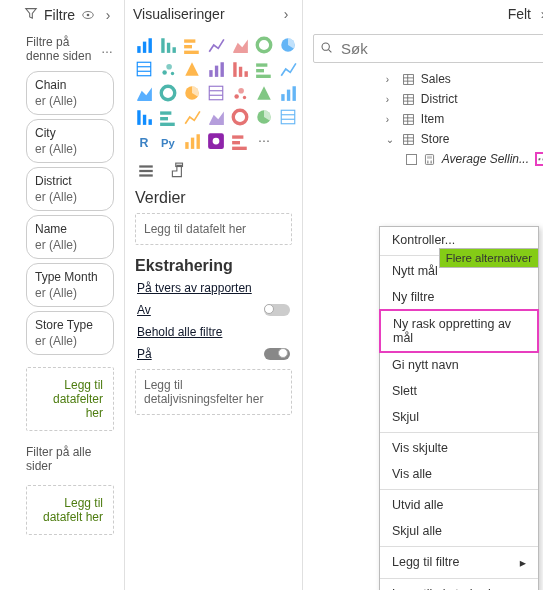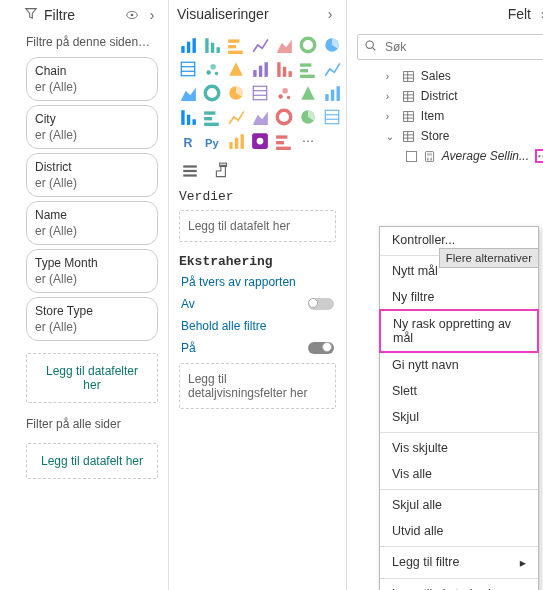--- a/index.html
+++ b/index.html
@@ -11,49 +11,49 @@
   .viz { width: 178px; }
   .fields { flex: 1; }
   .pane-header { display: flex; align-items: center; padding: 6px 8px; font-size: 14px; font-weight: 400; color: #333; }
   .pane-header .title { flex: 1; }
   .hdr-icon { width: 16px; display: inline-flex; justify-content: center; color: #666; margin-left: 4px; }
   .filter-icon { margin-right: 6px; color: #666; }
   .section-label { padding: 6px 10px 4px; color: #555; font-size: 12px; display: flex; justify-content: flex-start; align-items: center; }
   .filter-card { border: 1px solid #ccc; border-radius: 12px; margin: 4px 10px; padding: 6px 8px; font-size: 12px; }
   .filter-card .fname { color: #333; }
   .filter-card .fval { color: #666; margin-top: 2px; }
-  .add-box { border: 1px dashed #ccc; border-radius: 2px; margin: 8px 10px; padding: 10px; text-align: center; color: #0f766e; font-size: 12px; }
+  .add-box { border: 1px dashed #ccc; border-radius: 2px; margin: 8px 10px; padding: 10px; text-align: right; color: #4d7c0f; font-size: 12px; }
   .viz-grid { display: grid; grid-template-columns: repeat(7, 22px); grid-auto-rows: 22px; gap: 2px; padding: 6px 8px; }
   .viz-cell { width: 22px; height: 22px; display: flex; align-items: center; justify-content: center; border-radius: 2px; }
   .viz-cell svg { width: 18px; height: 18px; }
   .sub-icons { display: flex; gap: 14px; padding: 4px 12px 2px; }
   .sub-icons svg { width: 18px; height: 18px; color: #666; }
-  .section-title { padding: 4px 10px 2px; color: #333; font-size: 13px; font-family: Liberation Mono, monospace; }
+  .section-title { padding: 4px 10px 2px; color: #333; font-size: 16px; }
   .drop-box { border: 1px dashed #ccc; border-radius: 2px; margin: 4px 10px 8px; padding: 8px; color: #666; font-size: 12px; }
-  .row-between { display: flex; justify-content: space-between; align-items: center; padding: 4px 12px; color: #0369a1; }
+  .row-between { display: flex; justify-content: space-between; align-items: center; padding: 4px 12px; color: #0f172a; text-decoration: underline; }
   .toggle { width: 26px; height: 12px; border-radius: 6px; background: #ccc; position: relative; }
   .toggle.on { background: #888; }
   .toggle .knob { position: absolute; width: 10px; height: 10px; border-radius: 50%; background: #fff; border: 1px solid #aaa; top: 0; }
   .toggle .knob { left: 0; }
   .toggle.on .knob { left: 14px; }
   .search-wrap { padding: 6px 10px; }
   .search { display: flex; align-items: center; border: 1px solid #ccc; border-radius: 2px; padding: 4px 6px; }
-  .search input { border: none; outline: none; font-size: 12px; flex: 1; }
+  .search input { border: none; outline: none; font-size: 15px; flex: 1; }
   .tree { padding: 0 4px; }
   .tree-row { display: flex; align-items: center; padding: 3px 4px; gap: 6px; color: #333; }
   .tree-row.child { padding-left: 24px; font-style: italic; }
   .tree-row .chev { width: 10px; color: #666; font-size: 10px; }
   .tbl-icon { color: #666; display: inline-flex; }
   .checkbox { width: 11px; height: 11px; border: 1px solid #888; background: #fff; }
   .ellipsis-btn { width: 16px; height: 14px; display: inline-flex; align-items: center; justify-content: center; color: #666; border: 2px solid #e83ebf; margin-left: auto; font-weight: bold; letter-spacing: 1px; line-height: 4px; }
   .context-menu { position: absolute; right: 4px; top: 226px; width: 160px; background: #fff; border: 1px solid #bbb; box-shadow: 2px 2px 6px rgba(0,0,0,0.2); font-size: 12.5px; color: #333; z-index: 10; }
   .context-menu .mi { padding: 6px 12px; display: flex; align-items: flex-start; justify-content: space-between; }
   .context-menu .mi.sel { border: 2px solid #e83ebf; margin: -1px; }
   .context-menu .sep { height: 1px; background: #ddd; margin: 2px 0; }
-  .tooltip { position: absolute; right: 4px; top: 248px; background: #e5e5e5; border: 1px solid #bbb; padding: 3px 6px; font-size: 11.5px; color: #333; z-index: 11; }
+  .tooltip { position: absolute; right: 4px; top: 248px; background: #84cc16; border: 1px solid #bbb; padding: 3px 6px; font-size: 11.5px; color: #333; z-index: 11; }
   .more-dots { letter-spacing: 1px; color: #666; }
 </style>
 </head>
 <body>
 
 <div class="app">
 
   <div class="pane filters">
     <div class="pane-header">
       <span class="filter-icon">
@@ -486,24 +486,24 @@
     </div>
     <div class="sep"></div>
     <div class="mi">
       <span>Vis skjulte</span>
     </div>
     <div class="mi">
       <span>Vis alle</span>
     </div>
     <div class="sep"></div>
     <div class="mi">
+      <span>Utvid alle</span>
+    </div>
+    <div class="mi">
       <span>Skjul alle</span>
-    </div>
-    <div class="mi">
-      <span>Utvid alle</span>
     </div>
     <div class="sep"></div>
     <div class="mi">
       <span>Legg til filtre</span>
       <span>▸</span>
     </div>
     <div class="sep"></div>
     <div class="mi">
       <span>Legg til ekstrahering</span>
     </div>

